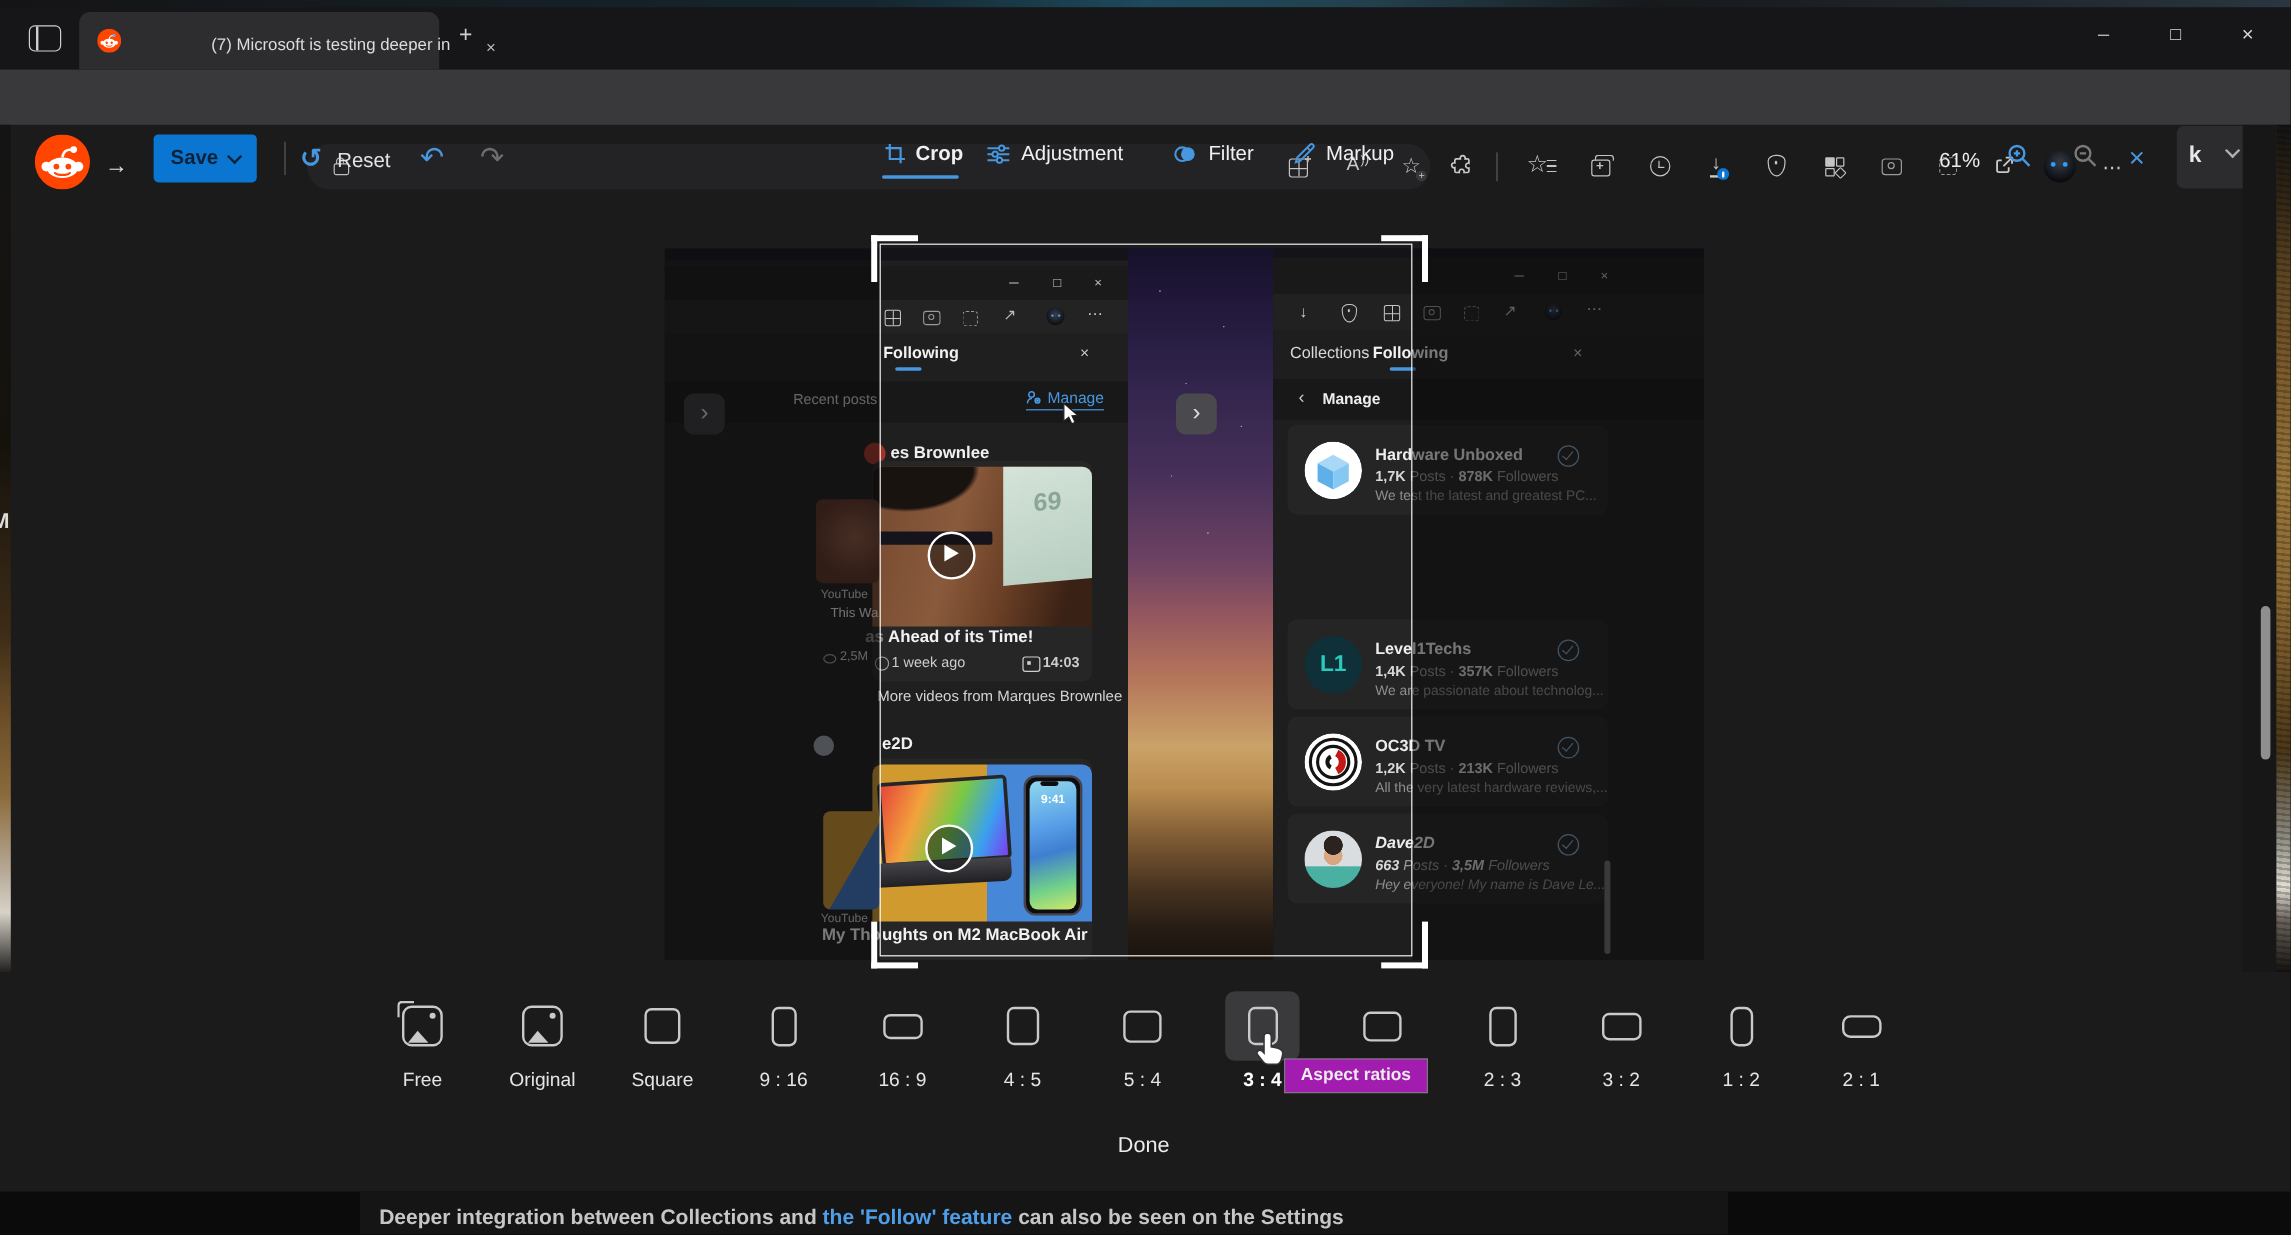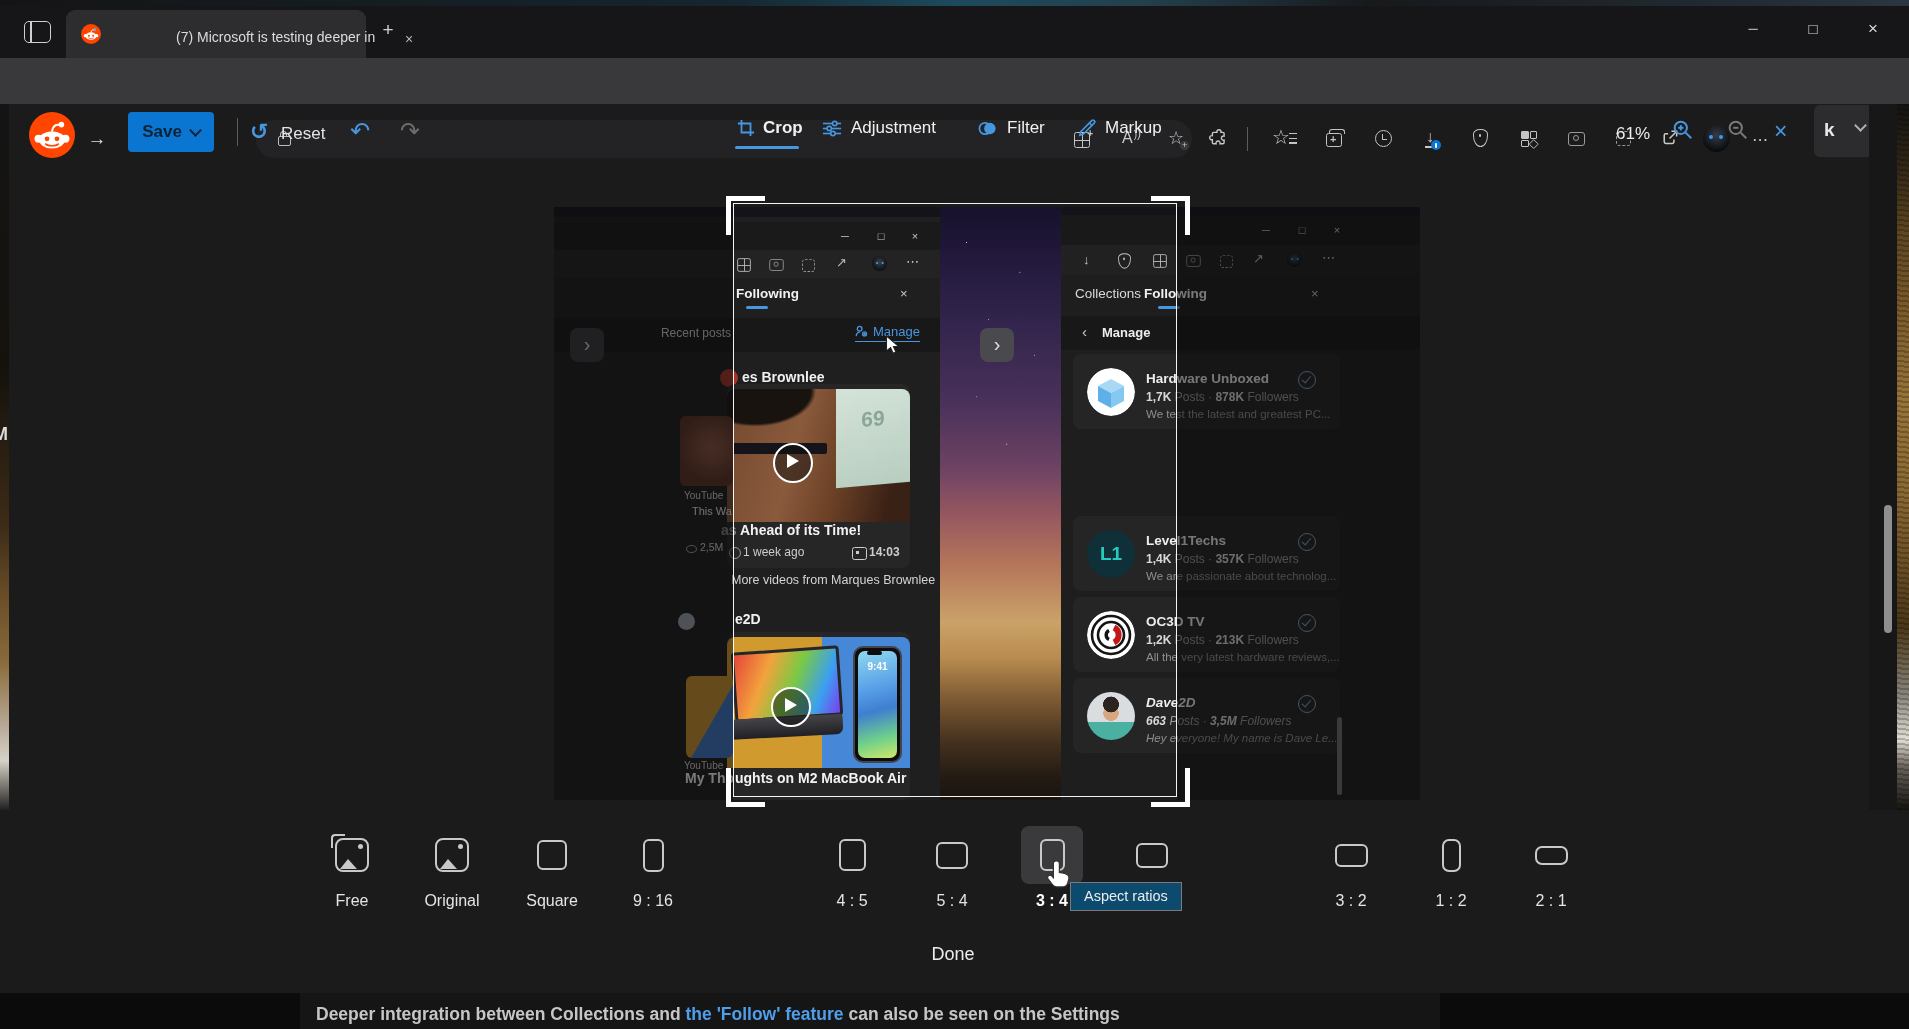--- a/index.html
+++ b/index.html
@@ -152,21 +152,21 @@
   .acell{top:818px;width:100px;height:96px;text-align:center;}
   .aic{height:74px;display:flex;align-items:center;justify-content:center;}
   .albl{color:#e4e4e4;font-size:16px;margin-top:0px;}
   .sel .albl{font-weight:700;color:#fff;}
   .tilebg{position:absolute;left:19px;top:8px;width:62px;height:58px;background:#3a3a3d;border-radius:8px;}
   .ratio{border:2px solid #c9c9c9;border-radius:6px;position:relative;z-index:1;}
   .imgicon{width:30px;height:30px;border:2px solid #c9c9c9;border-radius:8px;position:relative;z-index:1;}
   .imgicon::before{content:'';position:absolute;right:4px;top:4px;width:5px;height:5px;border-radius:50%;background:#c9c9c9;}
   .imgicon::after{content:'';position:absolute;left:3px;bottom:1px;border-left:8px solid transparent;border-right:9px solid transparent;border-bottom:10px solid #c9c9c9;}
   .freemark{position:absolute;left:-6px;top:-6px;width:12px;height:12px;border-left:2px solid #c9c9c9;border-top:2px solid #c9c9c9;border-radius:4px 0 0 0;}
-  .tooltip{left:1070px;top:882px;height:27px;line-height:27px;background:#0c4a6e;border:1px solid #7a7a7e;color:#ececec;font-size:14.5px;padding:0 13px;z-index:6;}
+  .tooltip{left:1070px;top:882px;height:27px;line-height:27px;background:#a21caf;border:1px solid #7a7a7e;color:#ececec;font-size:14.5px;padding:0 13px;z-index:6;font-weight:bold;}
   .donebtn{left:878px;top:944px;width:150px;text-align:center;color:#ececec;font-size:18px;}
 
   
   .pagebottom{left:0;top:993px;width:1909px;height:36px;background:#0b0b0b;overflow:hidden;}
   .pbcol{position:absolute;left:300px;top:0;width:1140px;height:36px;background:#151515;}
   .pbtext{position:absolute;left:16px;top:11px;font-size:17.5px;font-weight:600;color:#c6c6c6;white-space:nowrap;}
   .pblink{color:#4f9eea;font-weight:700;}
   .sliver-r{left:1897px;top:104px;width:12px;height:706px;
     background:repeating-linear-gradient(7deg,rgba(0,0,0,.22) 0 2px,transparent 2px 5px),
     linear-gradient(180deg,#131313 0%,#2e2414 8%,#5d4522 18%,#7d5c2c 30%,#97743a 42%,#8a6832 55%,#6b4f25 65%,#4a3618 74%,#8a887e 84%,#e2ded4 90%,#67605a 94%,#16130f 100%);}
@@ -530,20 +530,26 @@
         <div class="ratio" style="width:26px;height:26px;"></div>
       </div>
     <div class="albl">Square</div>
   </div>
   <div class="a acell" style="left:603px;">
     <div class="aic">
         <div class="ratio" style="width:17px;height:29px;"></div>
       </div>
     <div class="albl">9 : 16</div>
   </div>
+  <div class="a acell" style="left:702px;">
+    <div class="aic">
+        <div class="ratio" style="width:29px;height:17px;"></div>
+      </div>
+    <div class="albl">16 : 9</div>
+  </div>
   <div class="a acell" style="left:802px;">
     <div class="aic">
         <div class="ratio" style="width:23px;height:28px;"></div>
       </div>
     <div class="albl">4 : 5</div>
   </div>
   <div class="a acell" style="left:902px;">
     <div class="aic">
         <div class="ratio" style="width:28px;height:23px;"></div>
       </div>
@@ -554,20 +560,26 @@
     <div class="aic">
         <div class="ratio" style="width:21px;height:28px;"></div>
       </div>
     <div class="albl">3 : 4</div>
   </div>
   <div class="a acell" style="left:1102px;">
     <div class="aic">
         <div class="ratio" style="width:28px;height:21px;"></div>
       </div>
     <div class="albl"></div>
+  </div>
+  <div class="a acell" style="left:1202px;">
+    <div class="aic">
+        <div class="ratio" style="width:19px;height:29px;"></div>
+      </div>
+    <div class="albl">2 : 3</div>
   </div>
   <div class="a acell" style="left:1301px;">
     <div class="aic">
         <div class="ratio" style="width:29px;height:19px;"></div>
       </div>
     <div class="albl">3 : 2</div>
   </div>
   <div class="a acell" style="left:1401px;">
     <div class="aic">
         <div class="ratio" style="width:15px;height:29px;border-radius:7px;"></div>

